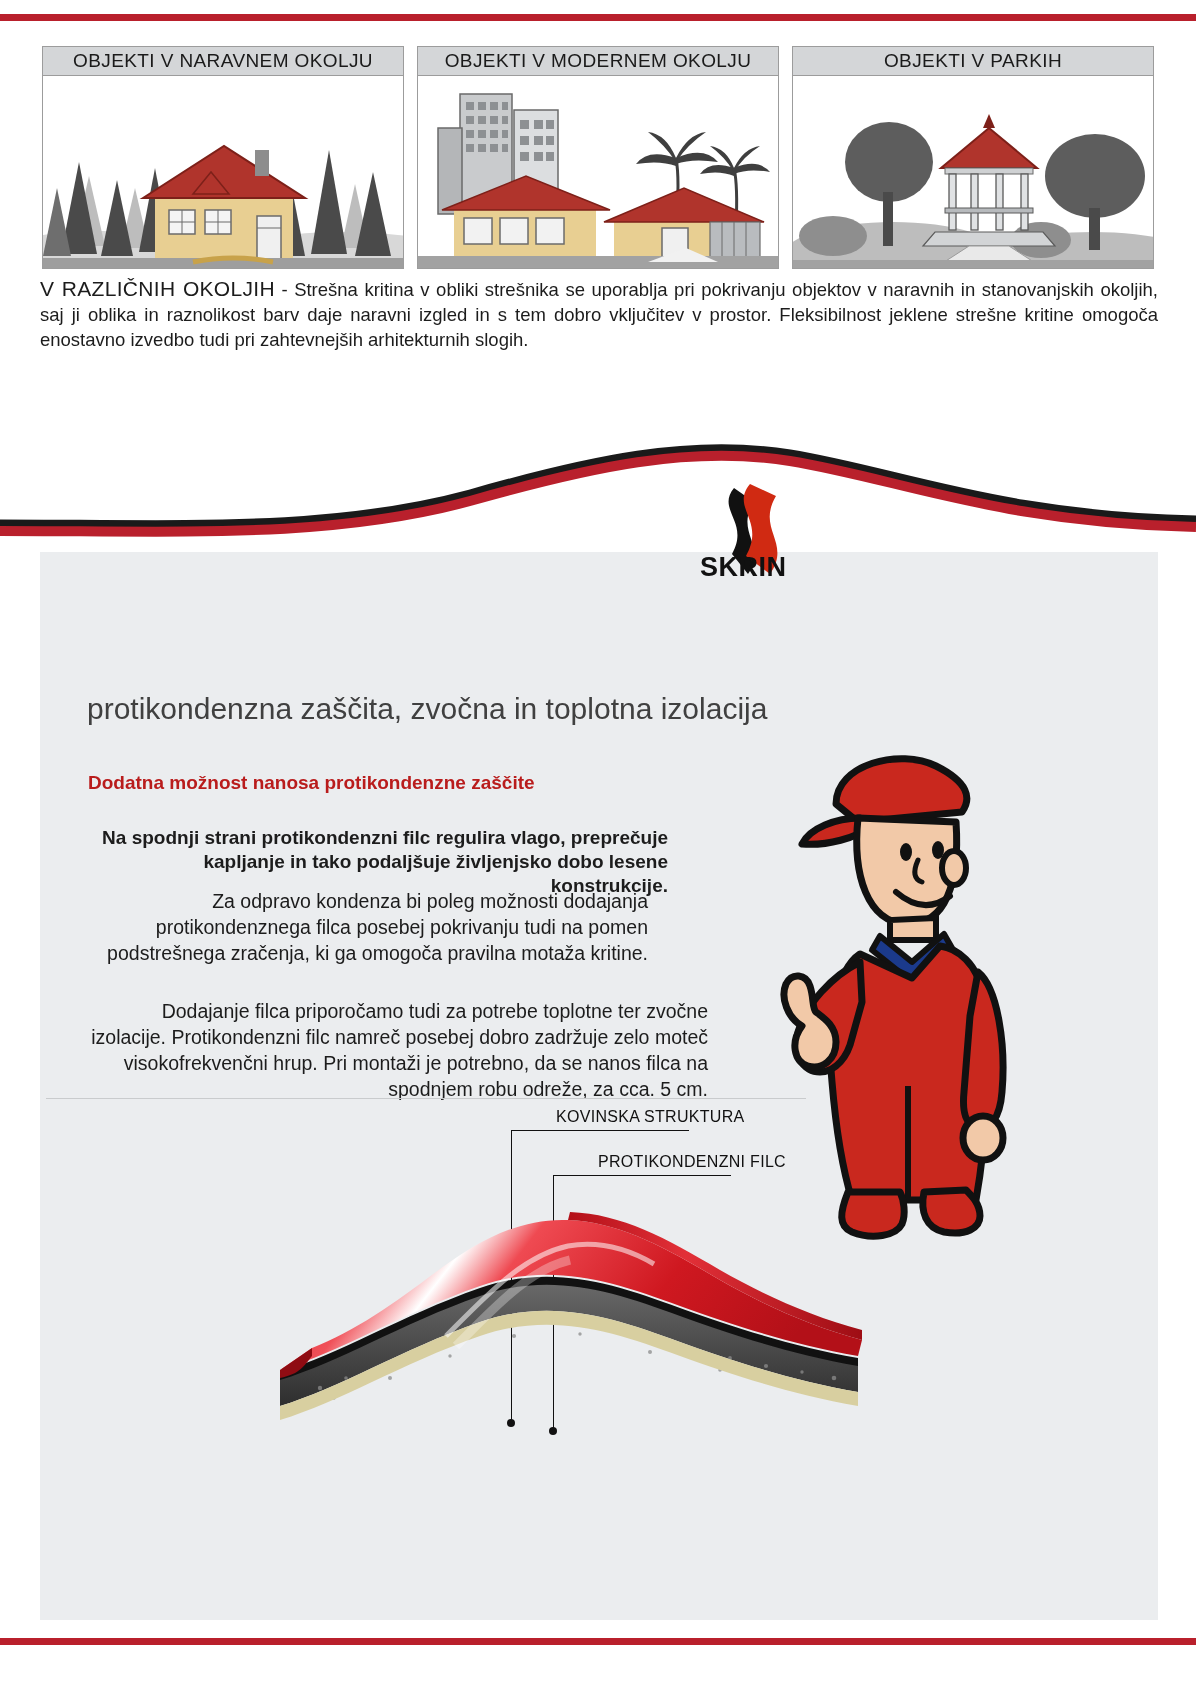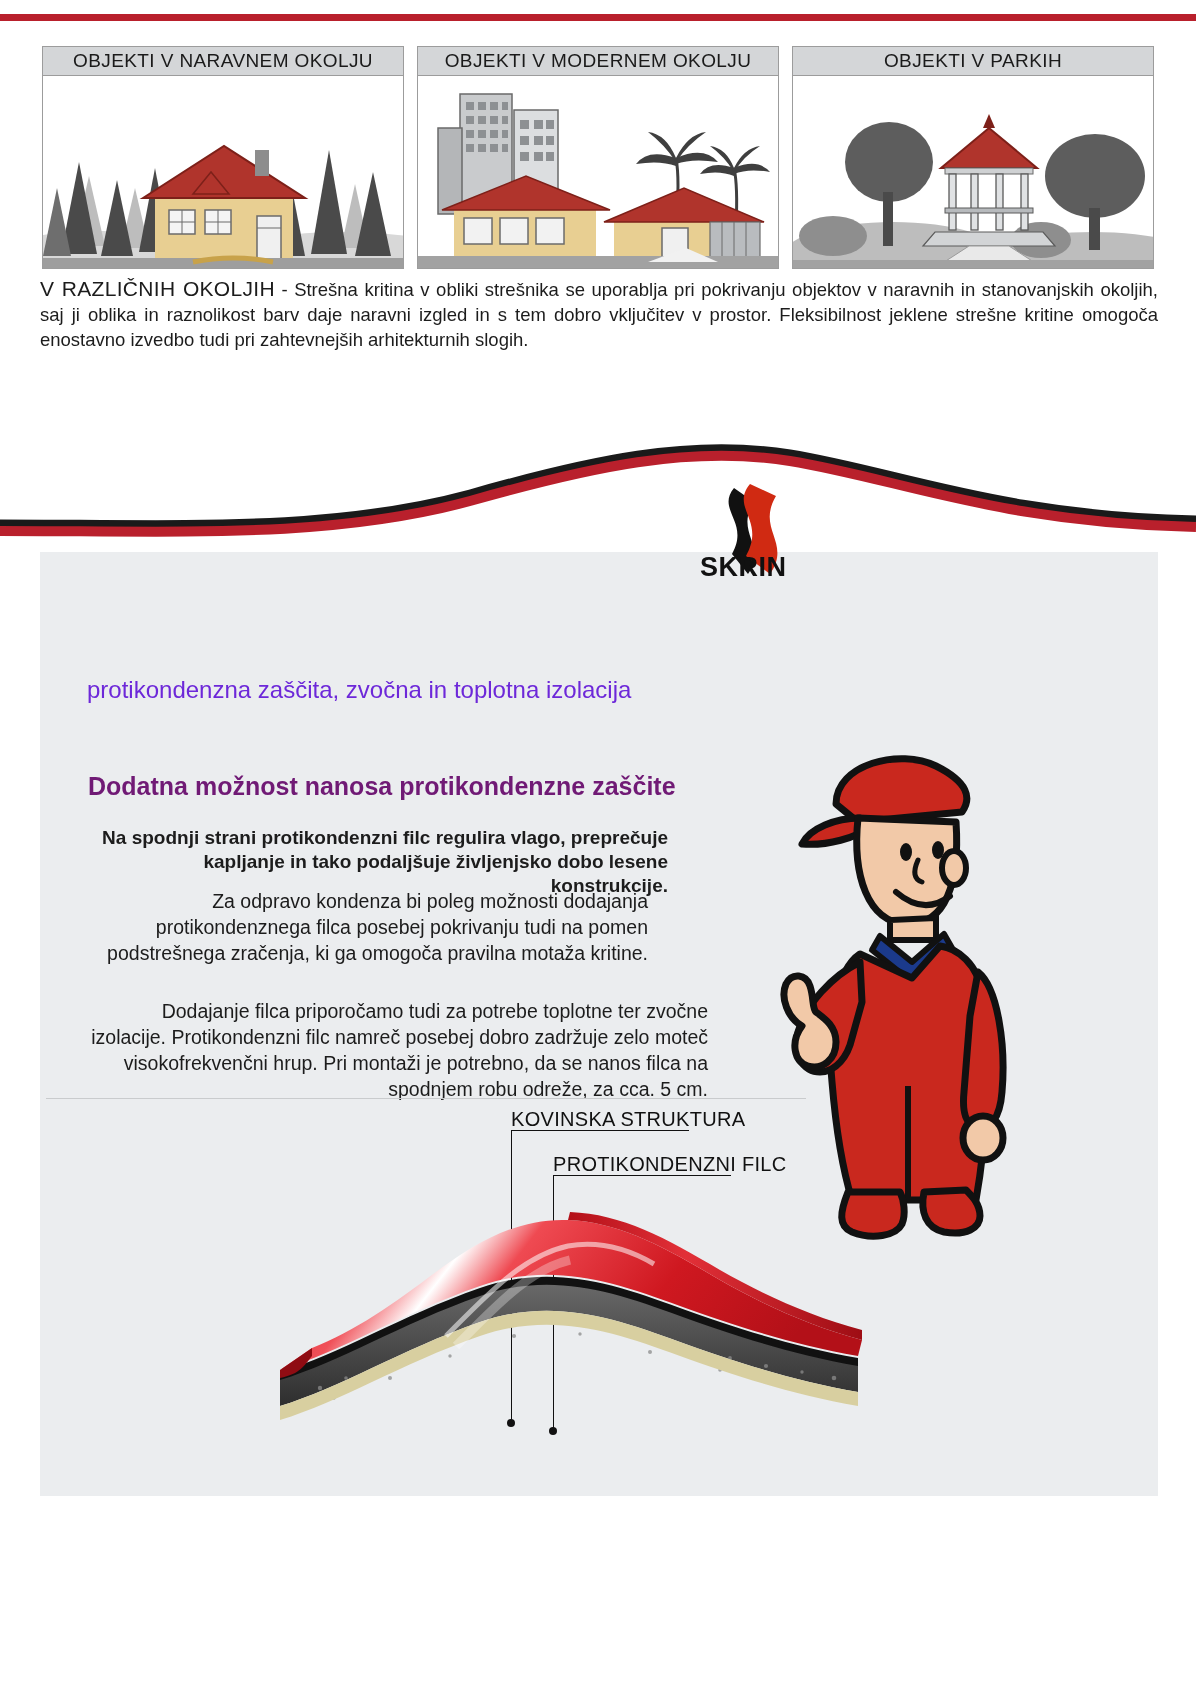--- a/index.html
+++ b/index.html
@@ -6,21 +6,21 @@
     margin: 0;
     padding: 0;
     background: #ffffff;
   }
   body {
     font-family: "Liberation Sans", sans-serif;
   }
   .page {
     position: relative;
     width: 1196px;
-    height: 1496px;
+    height: 1692px;
     overflow: hidden;
     background: #ffffff;
   }
 
   
   .rule-top {
     position: absolute;
     left: 0; top: 14px;
     width: 1196px; height: 7px;
     background: #b9202c;
@@ -135,34 +135,34 @@
     left: 84px; top: 594px;
     font-size: 74px;
     color: #8e9194;
     font-weight: normal;
     letter-spacing: -1px;
     font-family: "Liberation Sans", sans-serif;
     white-space: nowrap;
   }
   .subtitle {
     position: absolute;
-    left: 87px; top: 676px;
-    font-size: 24px;
-    color: #6d28d9;
+    left: 87px; top: 692px;
+    font-size: 30px;
+    color: #404040;
     font-family: "Liberation Sans Narrow", "Liberation Sans", sans-serif;
     white-space: nowrap;
   }
 
   
   .section-head {
     position: absolute;
     left: 88px; top: 772px;
-    font-size: 25px;
+    font-size: 19px;
     font-weight: bold;
-    color: #701a75;
+    color: #b91c1c;
     font-family: "Liberation Sans Narrow", "Liberation Sans", sans-serif;
     white-space: nowrap;
   }
 
   .para {
     position: absolute;
     font-family: "Liberation Sans Narrow", "Liberation Sans", sans-serif;
     color: #1c1c1c;
     text-align: right;
   }
@@ -185,24 +185,25 @@
     position: absolute;
     left: 46px; top: 1098px;
     width: 760px; height: 1px;
     background: #c9cbcd;
   }
 
   
   .callout {
     position: absolute;
     font-family: "Liberation Sans Narrow", "Liberation Sans", sans-serif;
-    font-size: 20px;
+    font-size: 16px;
     letter-spacing: 0.3px;
     color: #111111;
     white-space: nowrap;
+    margin-left: 45px;
   }
   .callout-1 { left: 511px; top: 1108px; }
   .callout-2 { left: 553px; top: 1153px; }
   .callout-rule {
     position: absolute;
     height: 1px;
     background: #111111;
   }
   .cr1 { left: 511px; top: 1130px; width: 178px; }
   .cr2 { left: 553px; top: 1175px; width: 178px; }

